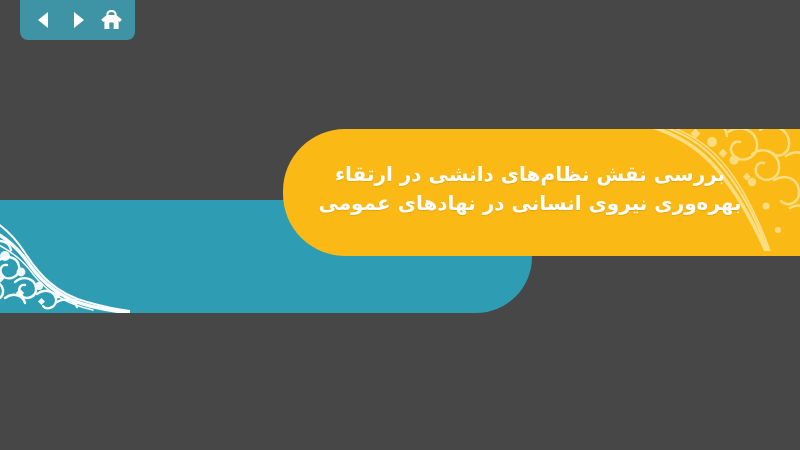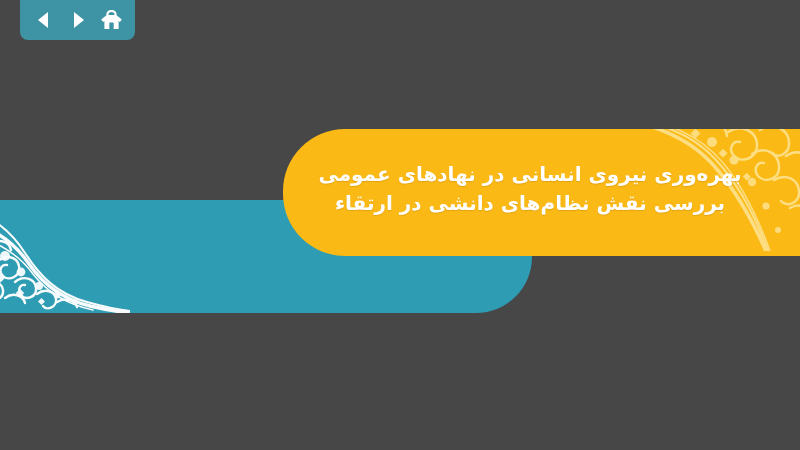--- a/index.html
+++ b/index.html
@@ -153,22 +153,22 @@
         <path d="M174 54 C 186 47, 198 53, 199 65 C 200 77, 187 82, 181 75"></path>
         <path d="M190 82 C 200 76, 210 82, 210 93"></path>
         <path d="M100 -2 C 112 -8, 126 -2, 127 10"></path>
         <path d="M160 4 C 172 -4, 188 2, 189 16 C 190 28, 178 33, 172 27"></path>
         <path d="M186 30 C 198 22, 210 28, 210 40"></path>
       </g>
     </svg>
   </div>
 
   <div id="title-block">
+    <span class="title-line">بررسی نقش نظام‌های دانشی در ارتقاء</span>
     <span class="title-line">بهره‌وری نیروی انسانی در نهادهای عمومی</span>
-    <span class="title-line">بررسی نقش نظام‌های دانشی در ارتقاء</span>
   </div>
 
   <div id="navbar">
     <div class="navbtn">
       <svg width="20" height="20" viewBox="0 0 20 20">
         <path d="M14 2 L14 18 L4 10 Z" fill="#ffffff"></path>
       </svg>
     </div>
     <div class="navbtn">
       <svg width="20" height="20" viewBox="0 0 20 20">

